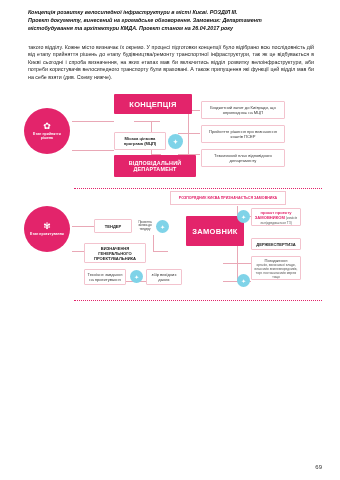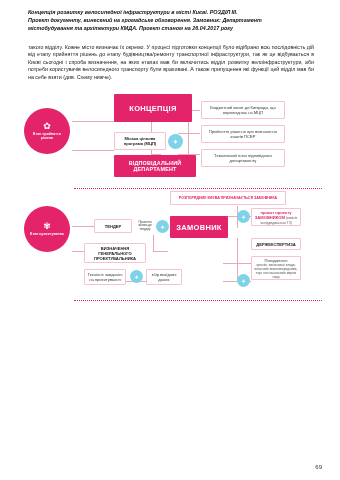--- a/index.html
+++ b/index.html
@@ -110,21 +110,21 @@
     <div class="conn" style="left:160px;top:22px;width:22px;"></div>
     <div class="conn" style="left:160px;top:45px;width:22px;"></div>
     <div class="conn" style="left:160px;top:66px;width:22px;"></div>
     <div class="conn-v" style="left:170px;top:22px;height:46px;"></div>
 
     <div class="medallion" style="left:6px;top:20px;">
       <div class="mglyph">✿</div>
       <div class="mtext">Етап прийняття рішень</div>
     </div>
 
-    <div class="pbox big" style="left:96px;top:6px;width:78px;height:28px;">КОНЦЕПЦІЯ</div>
+    <div class="pbox big" style="left:96px;top:6px;width:78px;height:20px;">КОНЦЕПЦІЯ</div>
 
     <div class="obox b" style="left:96px;top:44px;width:52px;height:18px;">Міська цільова програма (МЦП)</div>
 
     <div class="node" style="left:150px;top:46px;">✦</div>
 
     <div class="pbox med" style="left:96px;top:67px;width:78px;height:18px;">ВІДПОВІДАЛЬНИЙ ДЕПАРТАМЕНТ</div>
 
     <div class="obox" style="left:183px;top:13px;width:84px;height:18px;">Бюджетний запит до Київради, що оприлюднює на МЦП</div>
     <div class="obox" style="left:183px;top:37px;width:84px;height:18px;">Прийняття рішення про визначення коштів ПСЕР</div>
     <div class="obox" style="left:183px;top:61px;width:84px;height:18px;">Тематичний план відповідного департаменту</div>
@@ -149,21 +149,21 @@
     <div class="conn-v" style="left:219px;top:118px;height:22px;"></div>
     <div class="conn" style="left:205px;top:175px;width:28px;"></div>
     <div class="conn" style="left:205px;top:193px;width:28px;"></div>
     <div class="conn-v" style="left:219px;top:150px;height:44px;"></div>
     <div class="conn" style="left:90px;top:193px;width:60px;"></div>
 
     <div class="obox b" style="left:76px;top:131px;width:38px;height:14px;">ТЕНДЕР</div>
     <div class="obox" style="left:116px;top:129px;width:22px;height:18px;border:none;font-size:3px;line-height:3.6px;">Проектна заявка до тендеру</div>
     <div class="node sm" style="left:138px;top:132px;">✦</div>
 
-    <div class="pbox big" style="left:152px;top:128px;width:58px;height:22px;">ЗАМОВНИК</div>
+    <div class="pbox big" style="left:168px;top:128px;width:58px;height:30px;">ЗАМОВНИК</div>
 
     <div class="obox b" style="left:66px;top:155px;width:62px;height:20px;">ВИЗНАЧЕННЯ ГЕНЕРАЛЬНОГО ПРОЕКТУВАЛЬНИКА</div>
 
     <div class="obox" style="left:66px;top:181px;width:42px;height:16px;">Технічне завдання на проектування</div>
     <div class="node sm" style="left:112px;top:182px;">✦</div>
 
     <div class="obox" style="left:128px;top:181px;width:36px;height:16px;">збір вихідних даних</div>
 
 
     <div class="obox pinktext" style="left:233px;top:120px;width:50px;height:18px;">

